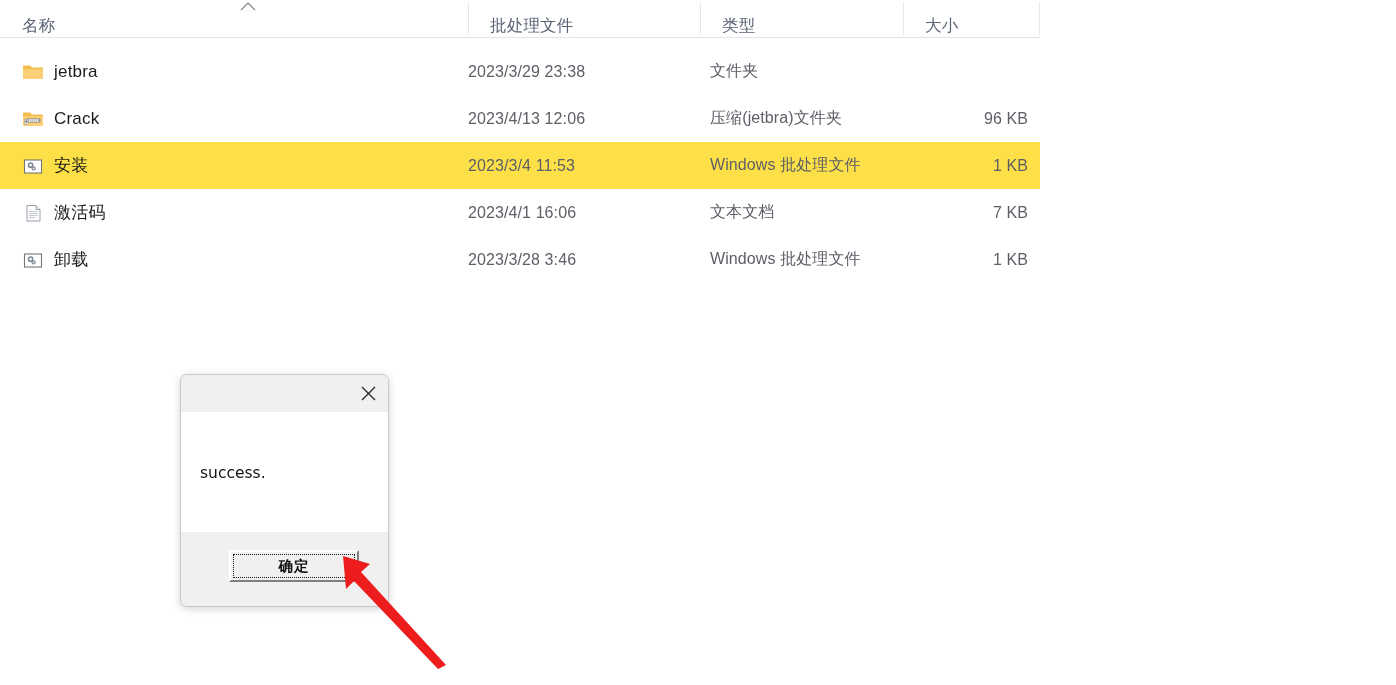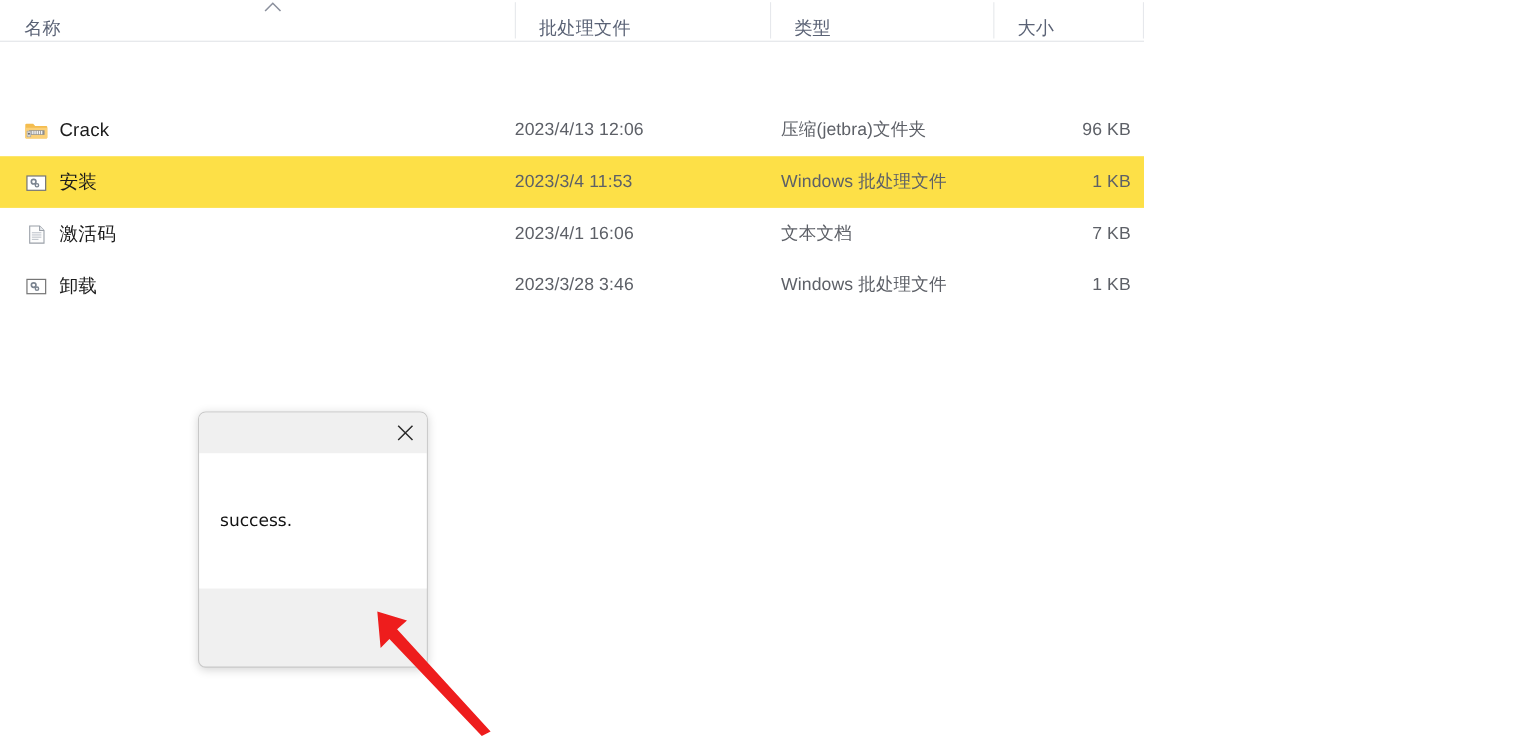--- a/index.html
+++ b/index.html
@@ -162,20 +162,32 @@
         <span>类型</span>
       </div>
       <div class="divider" style="left:903px;"></div>
 
       <div class="cell" style="left:903px;width:155px;">
         <span>大小</span>
       </div>
       <div class="divider" style="left:1039px;"></div>
     </div>
 
+    <div class="row" style="top:48px;">
+      <div class="name-cell">
+        <svg class="icon" viewBox="0 0 22 22">
+          <path d="M1 5.5 A1 1 0 0 1 2 4.5 H8.2 L10 6.6 H20 A1 1 0 0 1 21 7.6 V17 A1 1 0 0 1 20 18 H2 A1 1 0 0 1 1 17 Z" fill="#f4bd4f"></path>
+          <path d="M1 8.2 H21 V17 A1 1 0 0 1 20 18 H2 A1 1 0 0 1 1 17 Z" fill="#fbd077"></path>
+        </svg>
+        <span class="name-text">jetbra</span>
+      </div>
+      <div class="date-cell">2023/3/29 23:38</div>
+      <div class="type-cell">文件夹</div>
+      <div class="size-cell"></div>
+    </div>
 
     <div class="row" style="top:95px;">
       <div class="name-cell">
         <svg class="icon" viewBox="0 0 22 22">
           <path d="M1 5.5 A1 1 0 0 1 2 4.5 H8.2 L10 6.6 H20 A1 1 0 0 1 21 7.6 V17 A1 1 0 0 1 20 18 H2 A1 1 0 0 1 1 17 Z" fill="#f4bd4f"></path>
           <path d="M1 8.2 H21 V17 A1 1 0 0 1 20 18 H2 A1 1 0 0 1 1 17 Z" fill="#fbd077"></path>
           <rect x="4.5" y="10.4" width="14" height="4.2" fill="#8d8d8d"></rect>
           <g fill="#f3f3f3">
             <rect x="5.2" y="11" width="1.3" height="3"></rect>
               <rect x="7.2" y="11" width="1.3" height="3"></rect>
@@ -249,19 +261,25 @@
         <svg width="17" height="17" viewBox="0 0 17 17">
           <path d="M2 2 L15 15 M15 2 L2 15" stroke="#2b2b2b" stroke-width="1.35" fill="none"></path>
         </svg>
       </div>
     </div>
 
     <div class="dlg-body">
       <div class="dlg-msg">success.</div>
     </div>
 
+    <div class="dlg-footer">
+      <div class="dlg-ok">
+        <span class="focus-ring"></span>
+        <span class="ok-label">确定</span>
+      </div>
+    </div>
   </div>
 
   <svg class="arrow-overlay" viewBox="0 0 130 125">
     <path d="M13 11 L40 19 L31 27 L116 120 L108 124 L24 36 L16 44 Z" fill="#ee1d1d"></path>
   </svg>
 
 </div>
 
 </body></html>

